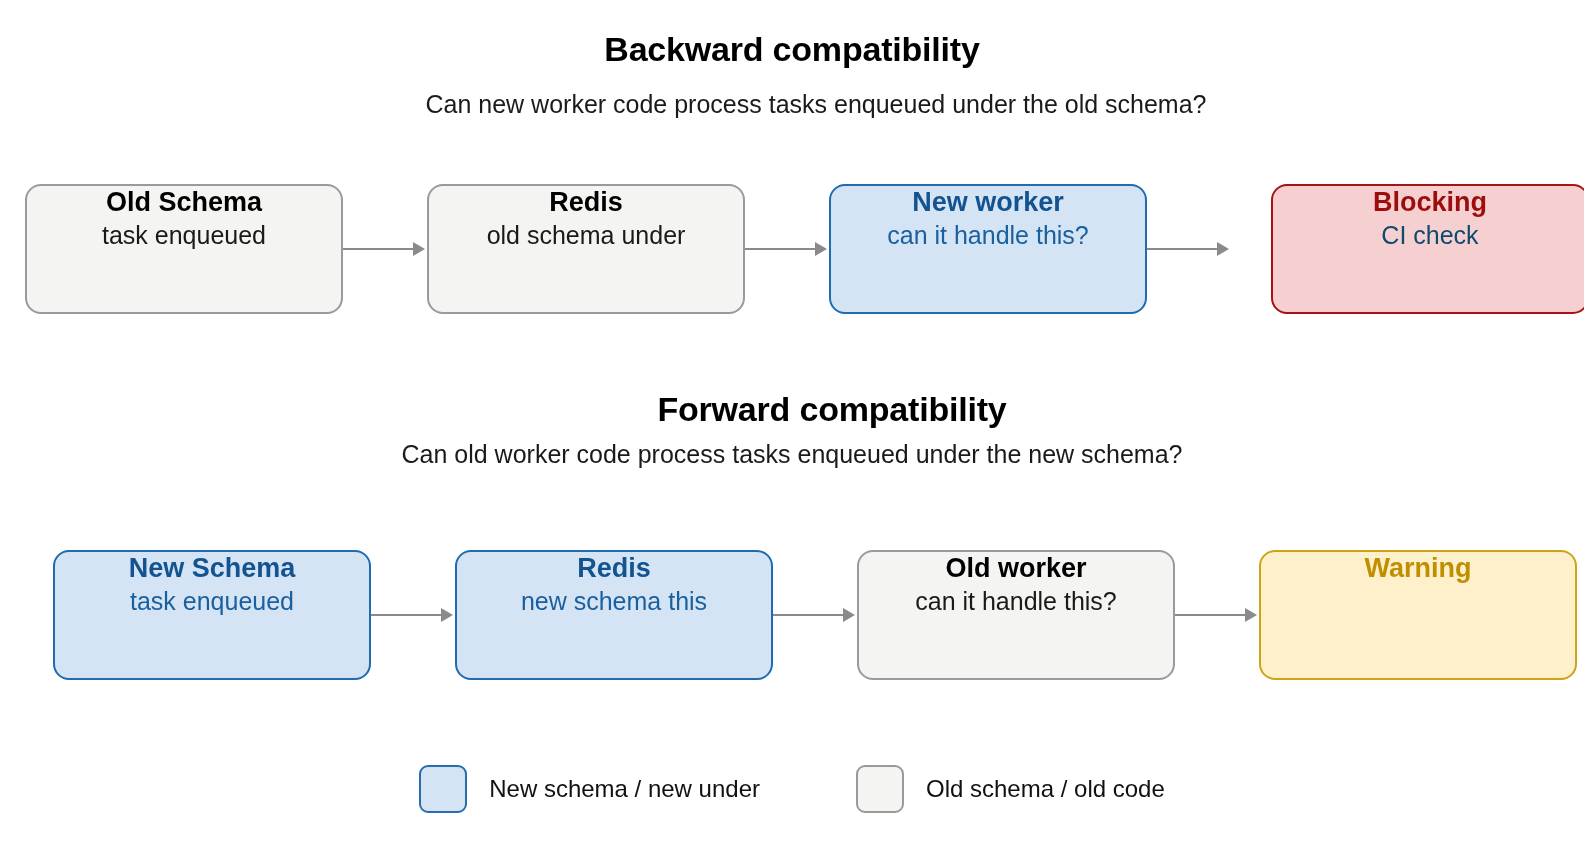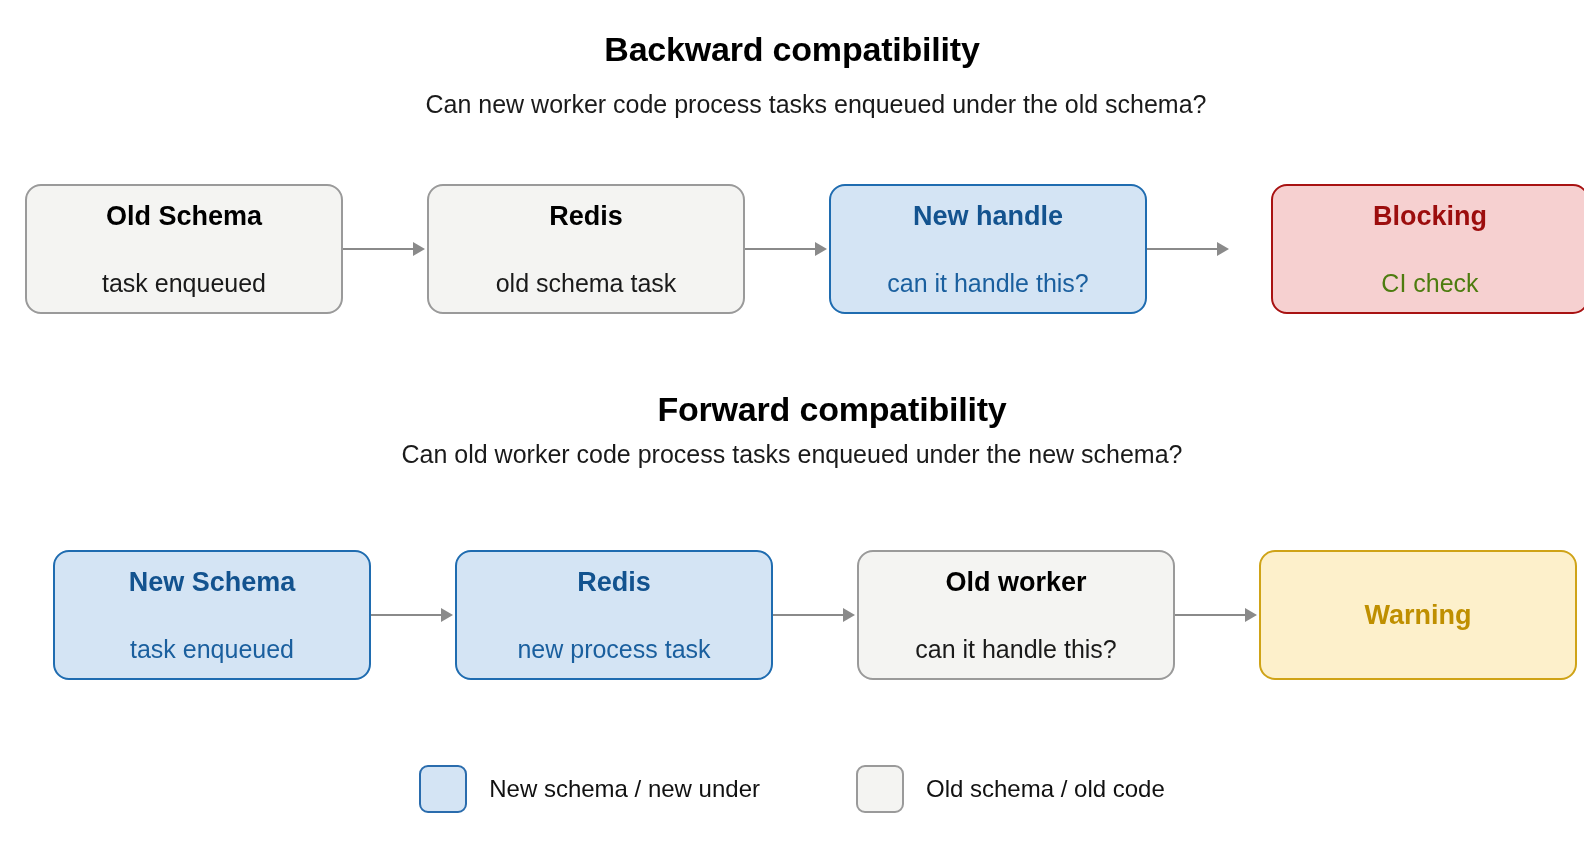--- a/index.html
+++ b/index.html
@@ -65,23 +65,21 @@
   .node {
     box-sizing: border-box;
     width: 318px;
     height: 130px;
     border-radius: 16px;
     border: 2px solid #9a9a9a;
     background: #f4f4f2;
     display: flex;
     flex-direction: column;
     align-items: center;
-    justify-content: center;
     flex: 0 0 auto;
-    gap: 34px;
   }
   .node .line1 {
     font-weight: bold;
     font-size: 27px;
     line-height: 33px;
     white-space: nowrap;
   }
   .node .line2 {
     font-size: 25px;
     line-height: 32px;
@@ -92,21 +90,21 @@
   .node.grey  { background: #f4f4f2; border-color: #9a9a9a; color: #000000; }
   .node.grey .line1 { color: #000000; }
   .node.grey .line2 { color: #1a1a1a; }
 
   .node.blue  { background: #d4e4f4; border-color: #1f6cb0; }
   .node.blue .line1 { color: #13538f; }
   .node.blue .line2 { color: #1a5f9e; }
 
   .node.red   { background: #f6d0d0; border-color: #a81212; margin-left: 40px; }
   .node.red .line1 { color: #9c0d0d; }
-  .node.red .line2 { color: #4d7c0f; }
+  .node.red .line2 { color: #0c4a6e; }
 
   .node.yellow{ background: #fdf0cb; border-color: #cfa317; }
   .node.yellow .line1 { color: #bf8f00; }
 
   
   .connector {
     flex: 0 0 auto;
     width: 84px;
     height: 20px;
     position: relative;
@@ -187,30 +185,30 @@
       <div class="line2">task enqueued</div>
     </div>
 
     <div class="connector">
       <div class="shaft"></div>
       <div class="head"></div>
     </div>
 
     <div class="node grey">
       <div class="line1">Redis</div>
-      <div class="line2">old schema task</div>
+      <div class="line2">old schema under</div>
     </div>
 
     <div class="connector">
       <div class="shaft"></div>
       <div class="head"></div>
     </div>
 
     <div class="node blue">
-      <div class="line1">New handle</div>
+      <div class="line1">New worker</div>
       <div class="line2">can it handle this?</div>
     </div>
 
     <div class="connector">
       <div class="shaft"></div>
       <div class="head"></div>
     </div>
 
     <div class="node red">
       <div class="line1">Blocking</div>
@@ -231,21 +229,21 @@
       <div class="line2">task enqueued</div>
     </div>
 
     <div class="connector">
       <div class="shaft"></div>
       <div class="head"></div>
     </div>
 
     <div class="node blue">
       <div class="line1">Redis</div>
-      <div class="line2">new process task</div>
+      <div class="line2">new schema this</div>
     </div>
 
     <div class="connector">
       <div class="shaft"></div>
       <div class="head"></div>
     </div>
 
     <div class="node grey">
       <div class="line1">Old worker</div>
       <div class="line2">can it handle this?</div>

